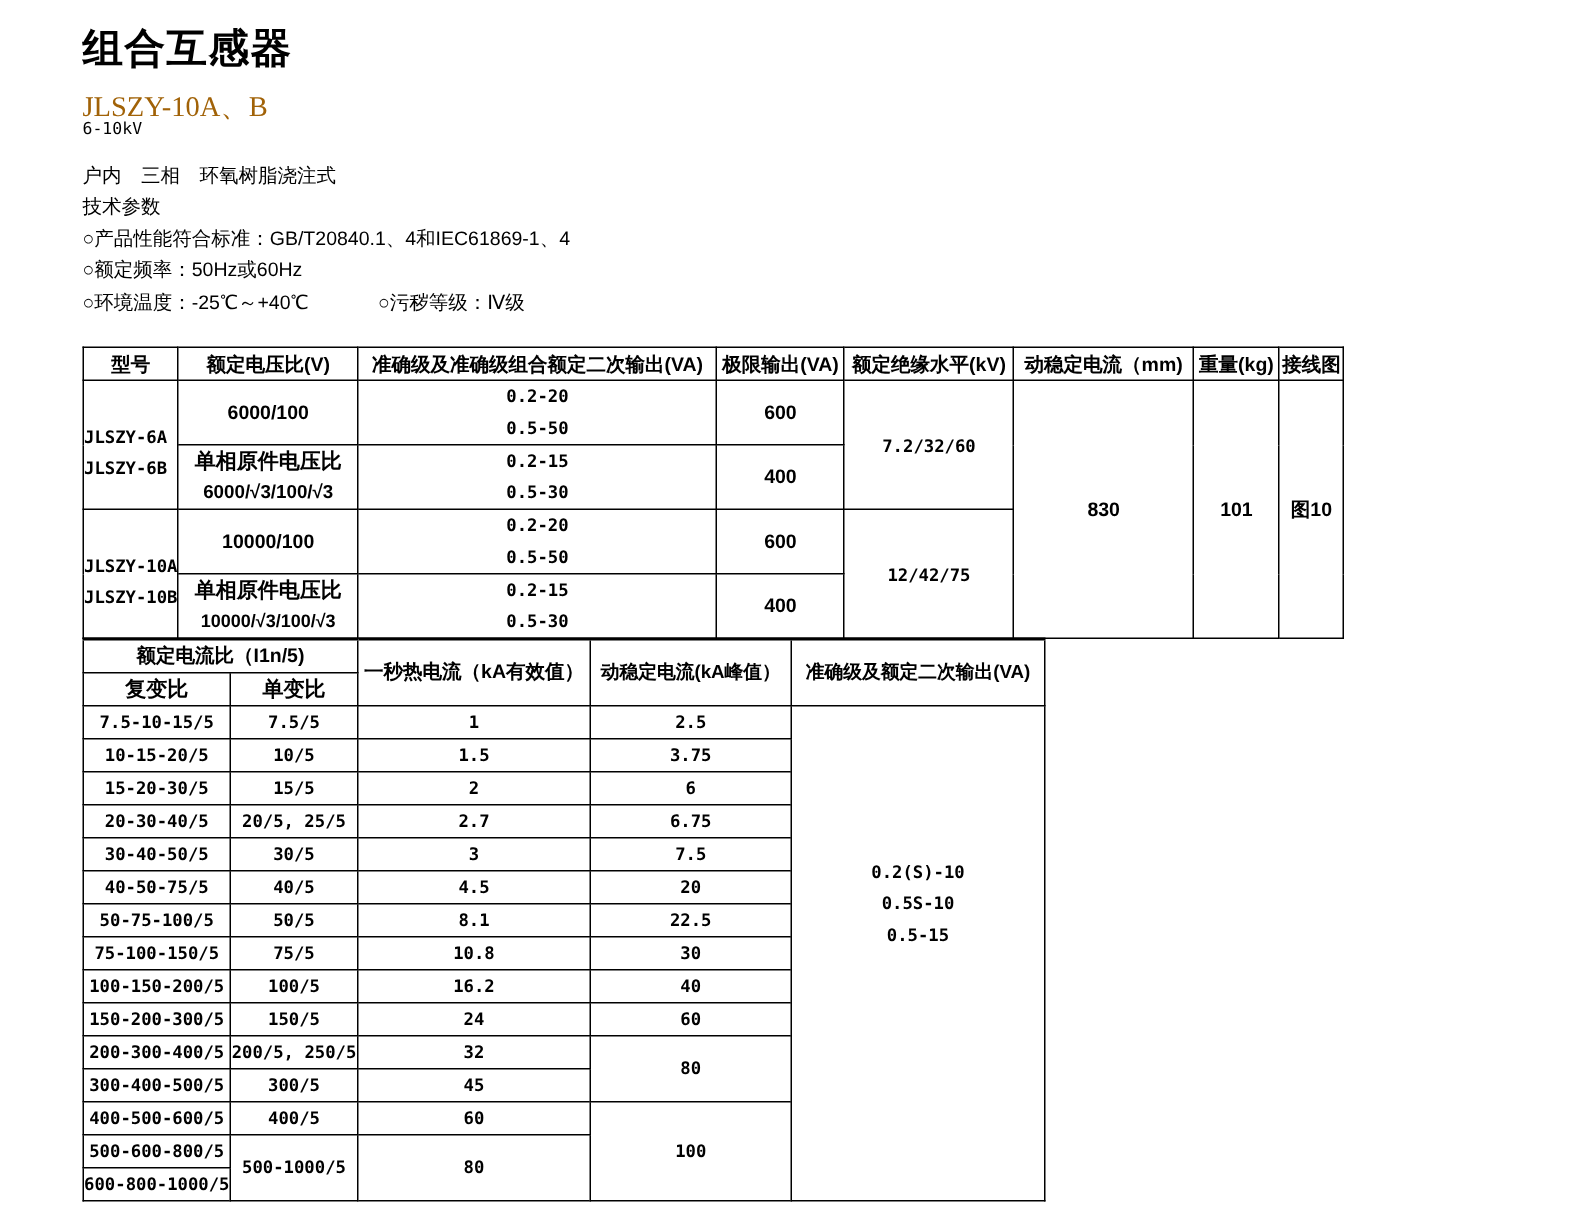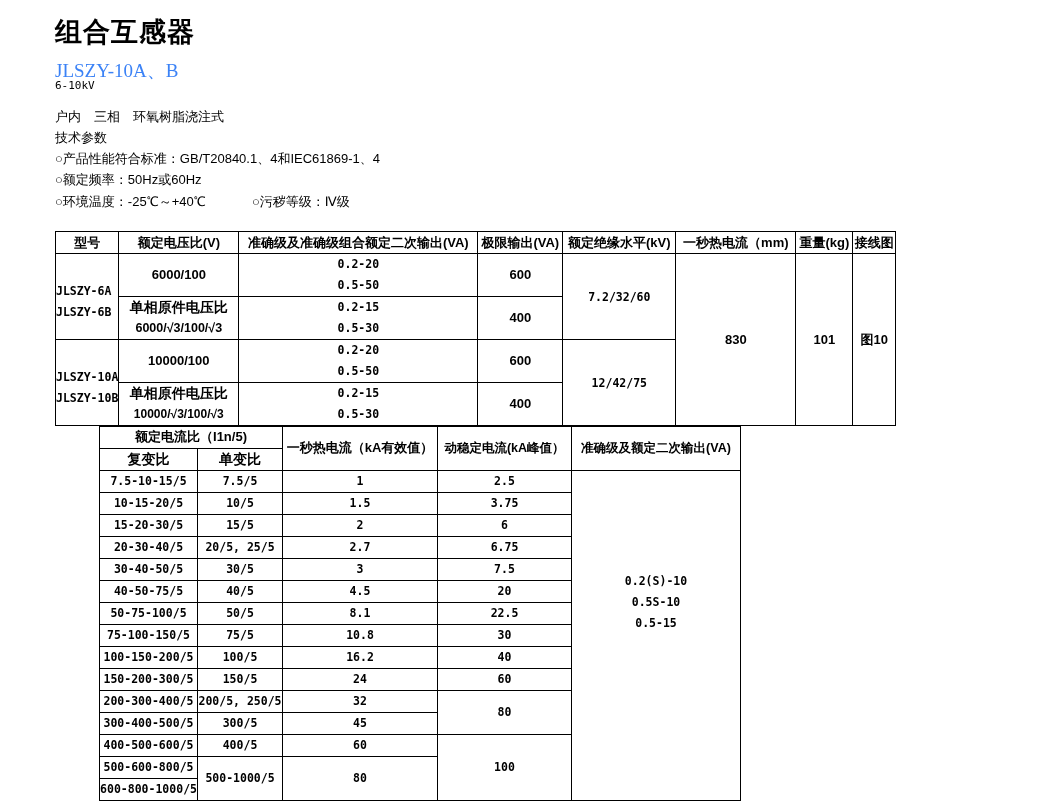--- a/index.html
+++ b/index.html
@@ -1,33 +1,33 @@
 <!DOCTYPE html>
 <html><head>
 <meta charset="utf-8">
 <style>
   html, body { margin: 0; padding: 0; background: #ffffff; }
   body { width: 1052px; height: 811px; position: relative; overflow: hidden;
          font-family: "DejaVu Serif", "Liberation Serif", serif; color: #000; }
   .abs { position: absolute; white-space: nowrap; }
   .title { left: 55px; top: 14px; font-size: 27px; font-weight: bold; letter-spacing: 1px; }
-  .model { left: 55px; top: 58px; font-size: 19px; color: #3b82f6; font-family: "Liberation Serif", serif; }
+  .model { left: 55px; top: 58px; font-size: 19px; color: #a16207; font-family: "Liberation Serif", serif; }
   .line { left: 55px; font-size: 13px; font-family: Liberation Sans, sans-serif; }
   .small { font-size: 11px; font-family: "DejaVu Sans Mono", monospace; }
 
   table { position: absolute; border-collapse: collapse; table-layout: fixed;
           font-family: "Liberation Sans", sans-serif; font-size: 13px; font-weight: bold; }
   td { border: 1px solid #000; padding: 0; text-align: center; vertical-align: middle;
        overflow: hidden; white-space: nowrap; line-height: 20px; }
   td.left { text-align: left; }
   .mono { font-family: "DejaVu Sans Mono", "Liberation Mono", monospace; font-size: 11.5px; }
   .hdr { font-size: 13px; }
   .stack div { line-height: 21px; }
   #upper { left: 55px; top: 231px; }
-  #lower { left: 55px; top: 425px; border-top: 2px solid #000; margin-left: 44px; }
+  #lower { left: 55px; top: 425px; border-top: 2px solid #000; }
   #lower tr:first-child td { border-top: 2px solid #000; }
 </style>
 </head>
 <body>
 
 <div class="abs title">组合互感器</div>
 <div class="abs model">JLSZY-10A、B</div>
 <div class="abs line small" style="top:79px;">6-10kV</div>
 <div class="abs line" style="top:108px;">户内　三相　环氧树脂浇注式</div>
 <div class="abs line" style="top:129px;">技术参数</div>
@@ -47,21 +47,21 @@
       <col style="width:57px">
       <col style="width:43px">
   </colgroup>
   <tbody>
       <tr style="height:22px">
     <td class="hdr">型号</td>
     <td class="hdr">额定电压比(V)</td>
     <td class="hdr">准确级及准确级组合额定二次输出(VA)</td>
     <td class="hdr">极限输出(VA)</td>
     <td class="hdr">额定绝缘水平(kV)</td>
-    <td class="hdr">一秒热电流（mm)</td>
+    <td class="hdr">动稳定电流（mm)</td>
     <td class="hdr">重量(kg)</td>
     <td class="hdr">接线图</td>
   </tr>
 
   <tr style="height:43px">
     <td rowspan="2" class="left mono stack">
       <div style="height:10px"></div>
       <div>JLSZY-6A</div>
       <div>JLSZY-6B</div>
     </td>

